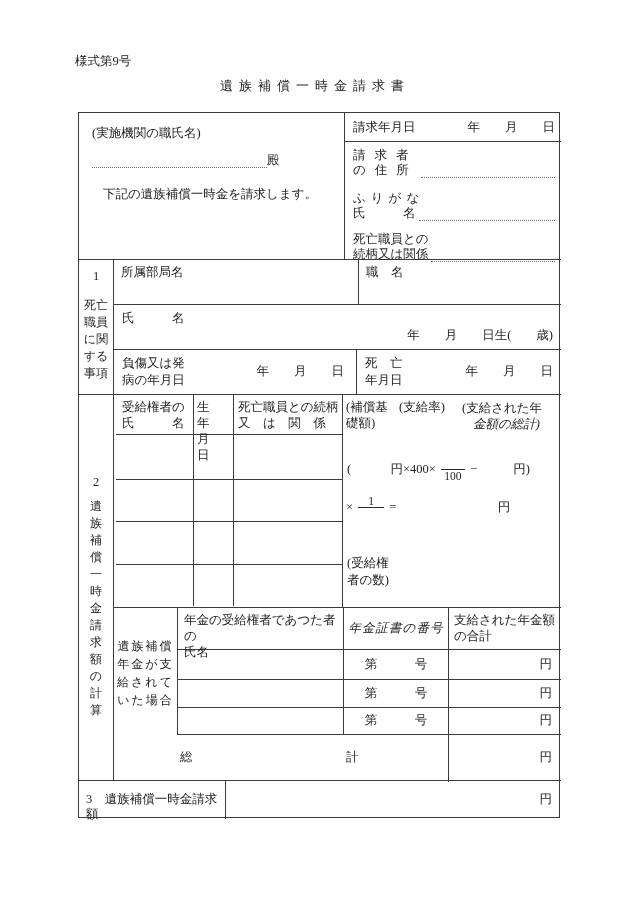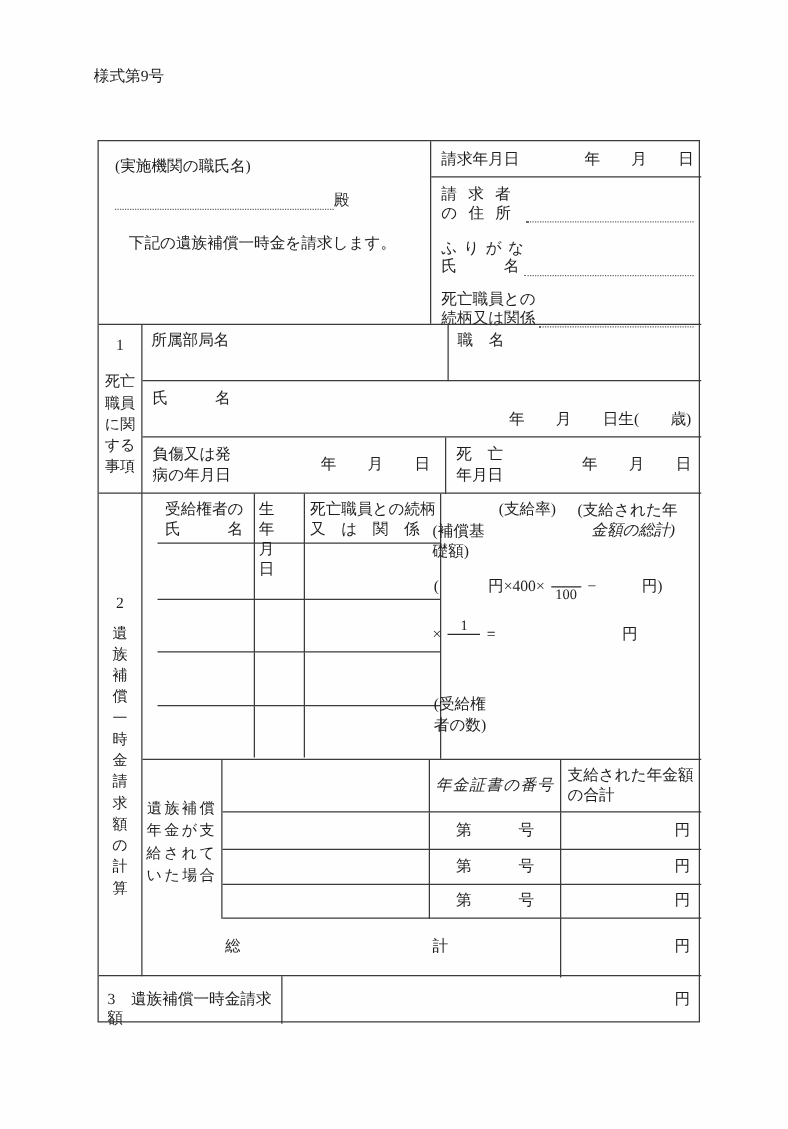--- a/index.html
+++ b/index.html
@@ -29,20 +29,21 @@
   .frac .ftop { display:block; border-bottom:1px solid #2a2a2a; min-height:13px; padding:0 3px; font-size:11.5px; }
   .frac .fbot { display:block; min-height:13px; padding:0 3px; font-size:11.5px; }
   .cellpad { padding:5px 7px; }
 </style>
 </head>
 <body>
 
 <div class="page">
 
   <div class="abs form-number">様式第9号</div>
+  <div class="abs form-title">遺族補償一時金請求書</div>
 
   <div class="abs box">
 
     <div class="abs" style="left:0;top:0;width:265px;height:146px;">
       <div class="abs" style="left:13px;top:13px;">(実施機関の職氏名)</div>
       <div class="abs flexend" style="left:13px;top:40px;width:218px;">
         <span class="dotline" style="width:175px;"></span>
         <span>殿</span>
       </div>
       <div class="abs" style="left:24px;top:74px;">下記の遺族補償一時金を請求します。</div>
@@ -133,21 +134,21 @@
           <div>金</div>
           <div>請</div>
           <div>求</div>
           <div>額</div>
           <div>の</div>
           <div>計</div>
           <div>算</div>
         </div>
       </div>
 
-      <div class="abs br" style="left:47px;top:0;width:227px;height:212px;">
+      <div class="abs br" style="left:37px;top:0;width:227px;height:212px;">
         <div class="bb" style="height:40px;position:relative;">
           <div class="abs" style="left:0;top:0;width:77px;height:40px;padding:4px 6px;line-height:16px;">
             <div>受給権者の</div>
             <div>氏　　　名</div>
           </div>
           <div class="abs bl" style="left:77px;top:0;width:40px;height:40px;padding:4px 0 0 3px;line-height:16px;font-family:Liberation Serif, serif;">
             <div>生　年</div>
             <div>月　日</div>
           </div>
           <div class="abs bl" style="left:117px;top:0;width:110px;height:40px;padding:4px 4px;line-height:16px;">
@@ -167,21 +168,21 @@
           <div class="abs bl" style="left:77px;top:0;width:1px;height:43px;"></div>
           <div class="abs bl" style="left:117px;top:0;width:1px;height:43px;"></div>
         </div>
         <div style="height:41px;position:relative;">
           <div class="abs bl" style="left:77px;top:0;width:1px;height:41px;"></div>
           <div class="abs bl" style="left:117px;top:0;width:1px;height:41px;"></div>
         </div>
       </div>
 
       <div class="abs" style="left:263px;top:0;width:219px;height:212px;">
-        <div class="abs" style="left:4px;top:22px;line-height:16px;">
+        <div class="abs" style="left:4px;top:4px;line-height:16px;">
           <div>(補償基</div>
           <div>礎額)</div>
         </div>
         <div class="abs" style="left:57px;top:5px;">(支給率)</div>
         <div class="abs" style="left:120px;top:5px;line-height:16px;">
           <div>(支給された年</div>
           <div style="padding-left:11px;font-style:italic;">金額の総計)</div>
         </div>
 
         <div class="abs" style="left:5px;top:62px;width:210px;white-space:nowrap;">
@@ -219,20 +220,24 @@
           <div class="vlines" style="margin-top:29px;line-height:18px;letter-spacing:2px;font-size:12px;">
             <div>遺族補償</div>
             <div>年金が支</div>
             <div>給されて</div>
             <div>いた場合</div>
           </div>
         </div>
 
         <div class="abs" style="left:64px;top:0;width:383px;height:127px;">
           <div class="bb" style="height:42px;position:relative;">
+            <div class="abs" style="left:6px;top:4px;line-height:16px;width:160px;">
+              <div>年金の受給権者であつた者の</div>
+              <div>氏名</div>
+            </div>
             <div class="abs bl center ls1" style="left:165px;top:0;width:105px;height:42px;padding-top:13px;">年金証書の番号</div>
             <div class="abs bl" style="left:270px;top:0;width:113px;height:42px;padding:4px 5px;line-height:16px;">
               <div>支給された年金額</div>
               <div>の合計</div>
             </div>
           </div>
 
           <div class="bb" style="height:30px;position:relative;">
             <div class="abs bl center" style="left:165px;top:0;width:105px;height:30px;padding-top:7px;">第　　　号</div>
             <div class="abs bl right" style="left:270px;top:0;width:113px;height:30px;padding:7px 9px 0 0;">円</div>

